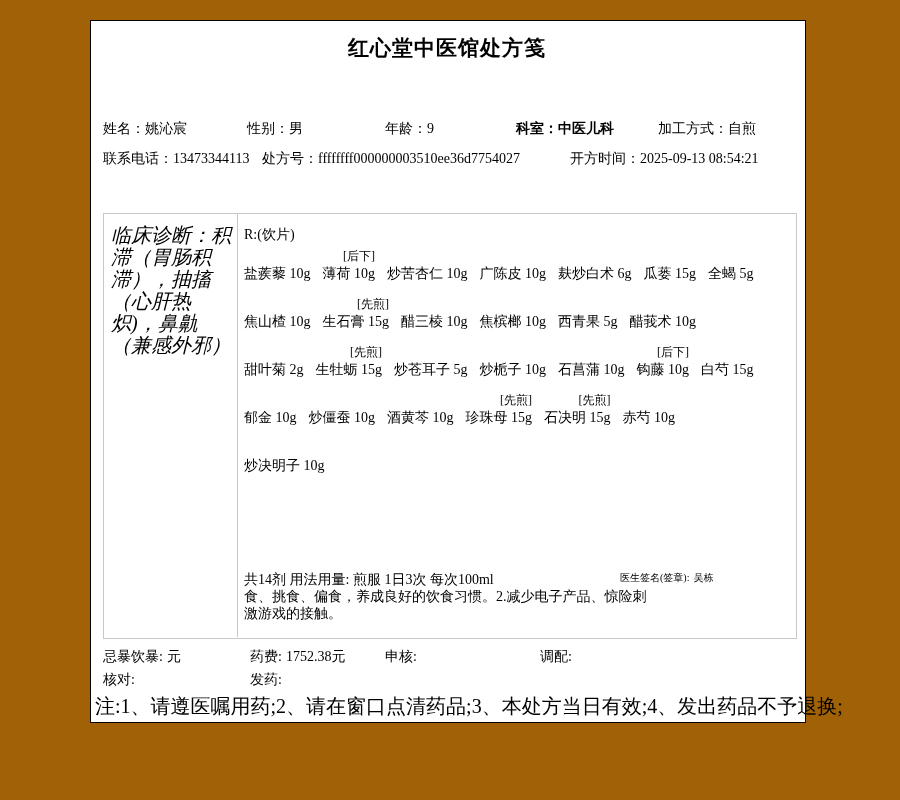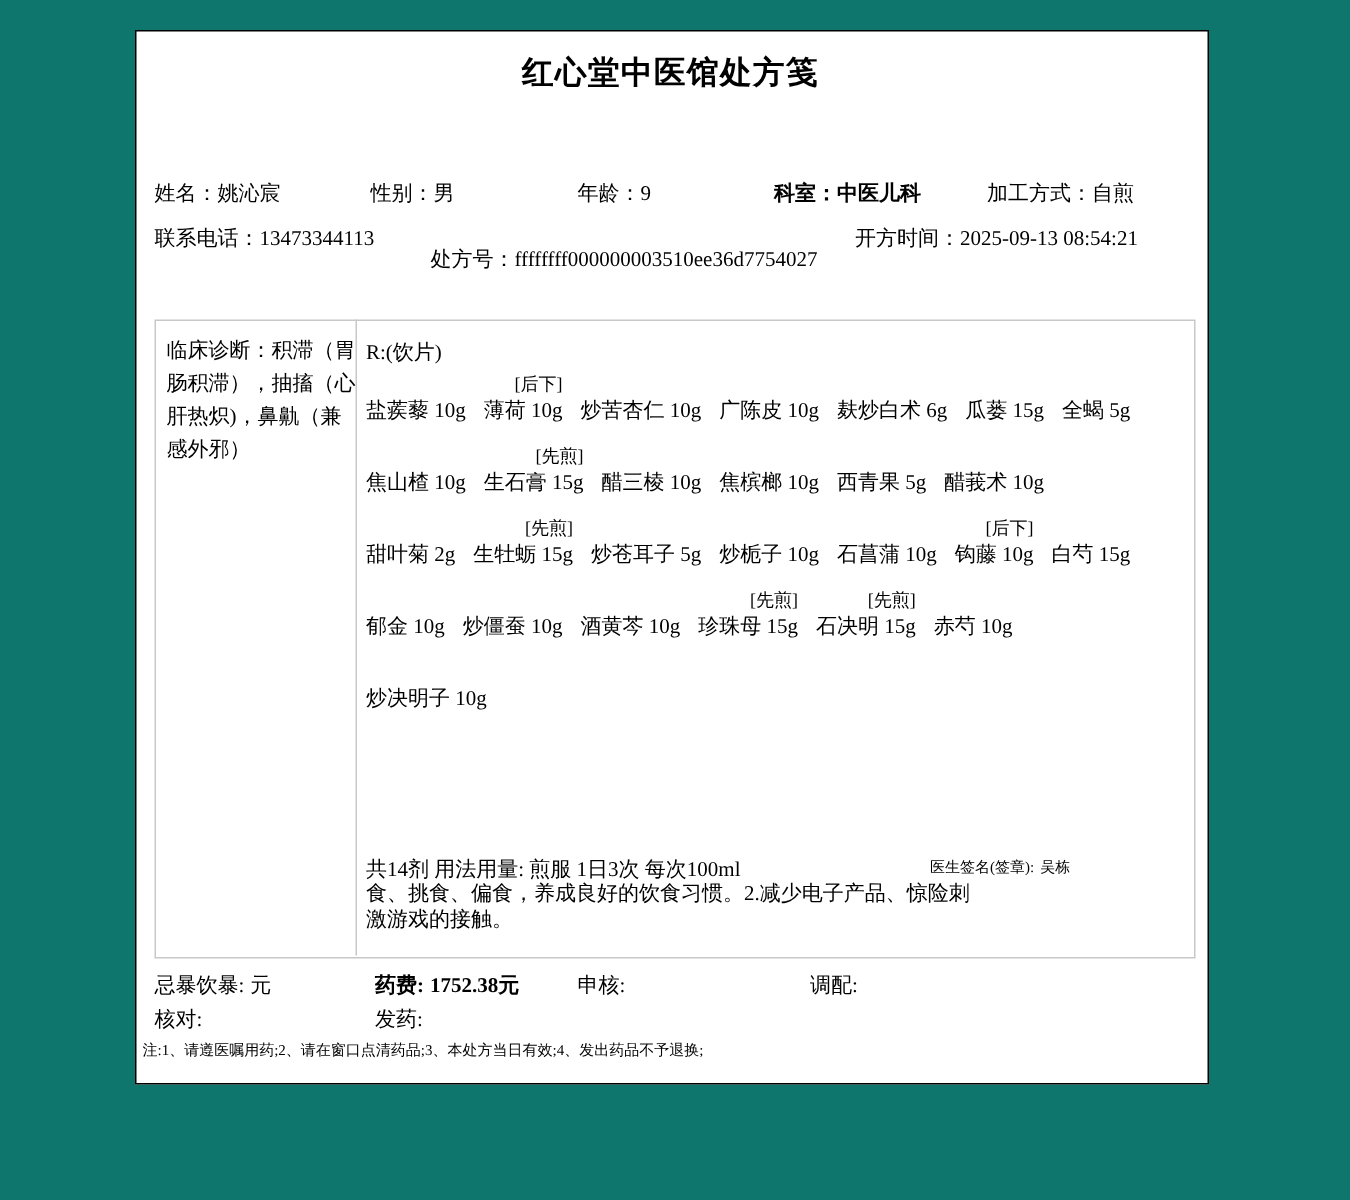--- a/index.html
+++ b/index.html
@@ -6,21 +6,21 @@
     margin: 0;
     padding: 0;
     background: #ffffff;
     font-family: "Liberation Serif", "DejaVu Serif", serif;
     color: #000000;
   }
   .page {
     position: relative;
     width: 900px;
     height: 800px;
-    background: #0f766e;
+    background: #a16207;
     overflow: hidden;
   }
   .outer-box {
     position: absolute;
     left: 90px; top: 20px;
     width: 714px; height: 701px;
     border: 1px solid #000000;
     background: #ffffff;
   }
   .title {
@@ -48,22 +48,23 @@
   .inner-divider {
     position: absolute;
     left: 237px; top: 213px;
     width: 1px; height: 424px;
     background: #c8c8c8;
   }
   .diagnosis {
     position: absolute;
     left: 111px; top: 224px;
     width: 126px;
-    font-size: 14px;
+    font-size: 20px;
     line-height: 22px;
+    font-style: italic;
   }
   .rx-header {
     position: absolute;
     left: 244px; top: 226px;
     font-size: 14px;
   }
   .med-rows {
     position: absolute;
     left: 244px; top: 248px;
     width: 548px;
@@ -102,21 +103,21 @@
   .advice {
     position: absolute;
     left: 244px; top: 588px;
     width: 400px;
     font-size: 14px;
   }
   .advice div { line-height: 17px; white-space: nowrap; }
   .note-line {
     position: absolute;
     left: 95px; top: 693px;
-    font-size: 10px;
+    font-size: 20px;
     white-space: nowrap;
   }
 </style>
 </head>
 <body>
 
 <div class="page">
 
   <div class="outer-box"></div>
 
@@ -134,21 +135,21 @@
   <div class="field" style="left:516px; top:120px;font-weight:bold;">
     <span>科室：</span><span class="val tight">中医儿科</span>
   </div>
   <div class="field" style="left:658px; top:120px;">
     <span>加工方式：</span><span class="val tight">自煎</span>
   </div>
 
   <div class="field" style="left:103px; top:150px;">
     <span>联系电话：</span><span class="val tight">13473344113</span>
   </div>
-  <div class="field" style="left:262px; top:164px;margin-left:25px;">
+  <div class="field" style="left:262px; top:150px;">
     <span>处方号：</span><span class="val tight">ffffffff000000003510ee36d7754027</span>
   </div>
   <div class="field" style="left:570px; top:150px;">
     <span>开方时间：</span><span class="val tight">2025-09-13 08:54:21</span>
   </div>
 
   <div class="inner-box"></div>
   <div class="inner-divider"></div>
 
   <div class="diagnosis">临床诊断：积滞（胃肠积滞），抽搐（心肝热炽)，鼻鼽（兼感外邪）</div>
@@ -283,21 +284,21 @@
   </div>
 
   <div class="advice">
     <div>食、挑食、偏食，养成良好的饮食习惯。2.减少电子产品、惊险刺</div>
     <div>激游戏的接触。</div>
   </div>
 
   <div class="field" style="left:103px; top:648px;">
     <span>忌暴饮暴:</span><span class="val">元</span>
   </div>
-  <div class="field" style="left:250px; top:648px;font-weight:bold;">
+  <div class="field" style="left:250px; top:648px;">
     <span>药费:</span><span class="val">1752.38元</span>
   </div>
   <div class="field" style="left:385px; top:648px;">
     <span>申核:</span>
   </div>
   <div class="field" style="left:540px; top:648px;">
     <span>调配:</span>
   </div>
   <div class="field" style="left:103px; top:671px;">
     <span>核对:</span>

